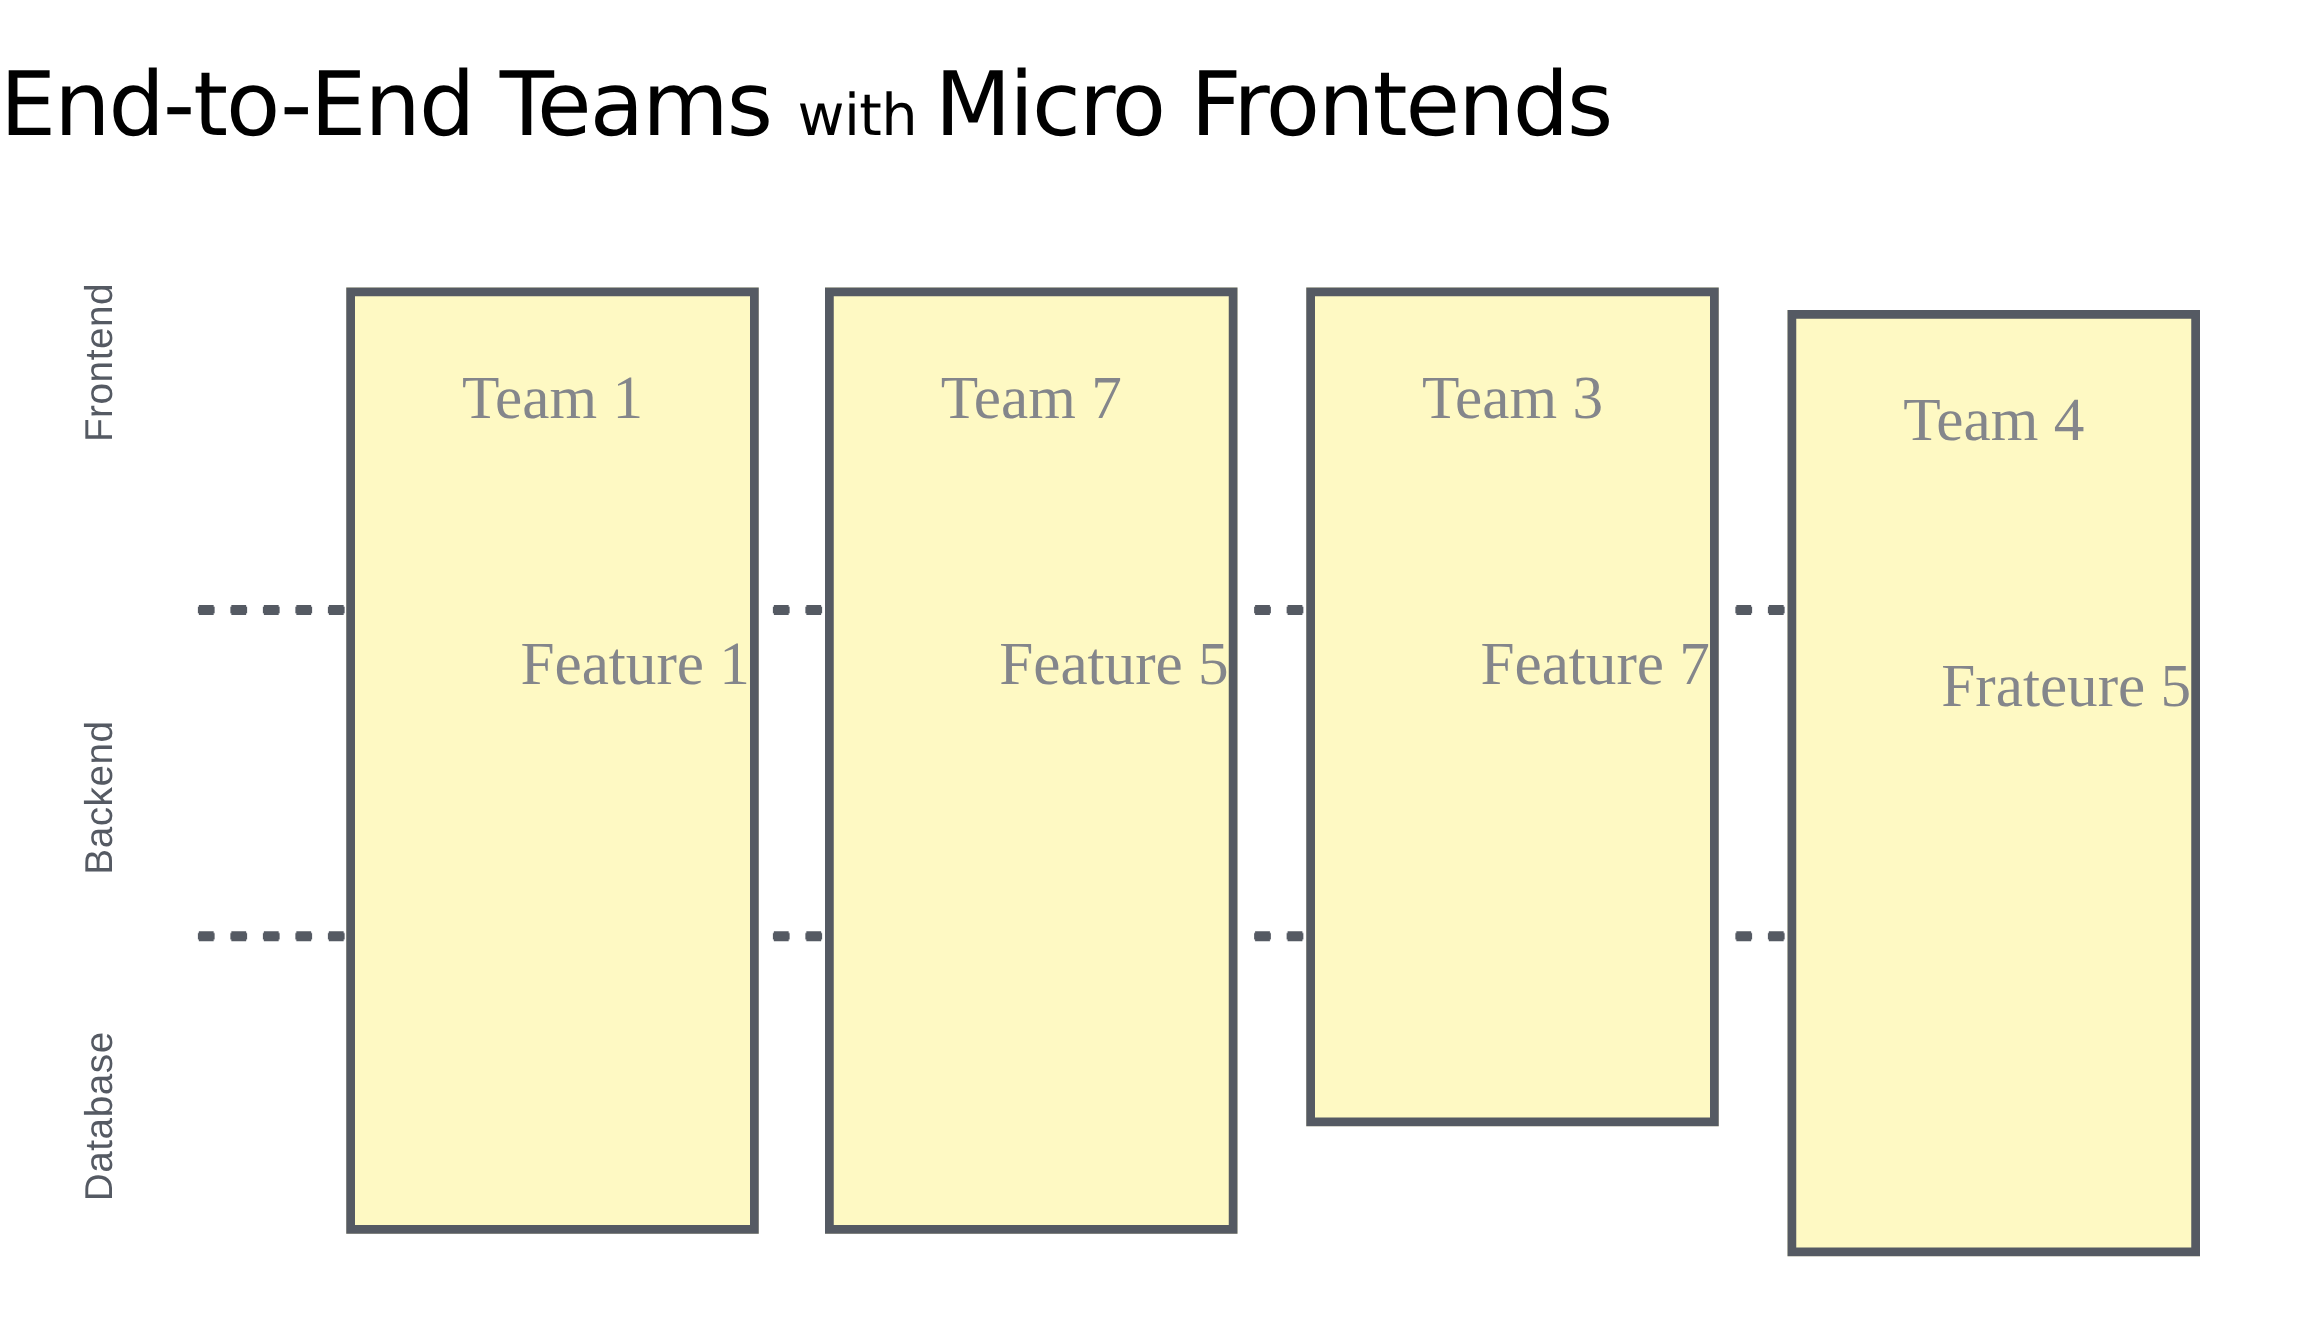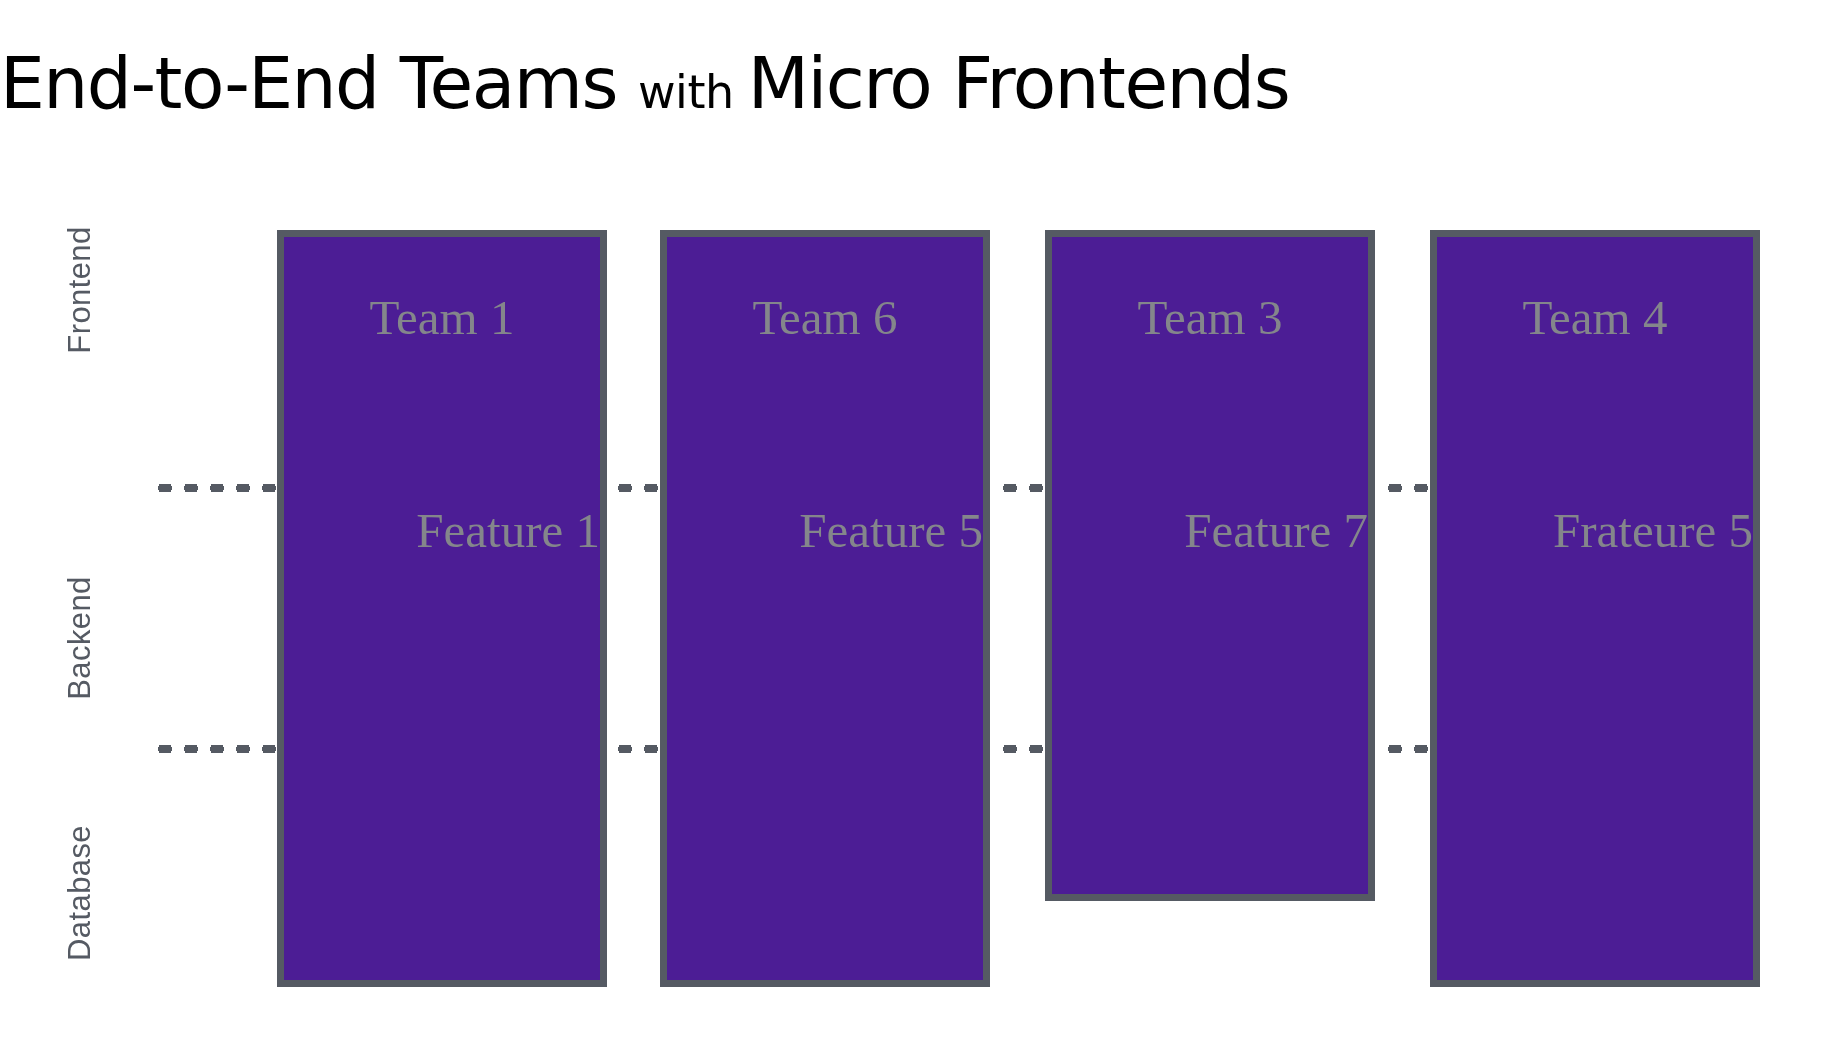--- a/index.html
+++ b/index.html
@@ -70,21 +70,21 @@
     background-image: radial-gradient(circle, #555a63 50%, rgba(0,0,0,0) 51%);
     background-size: 26px 8px;
     background-repeat: repeat-x;
     background-position: left center;
   }
 
   
   .team-box {
     position: absolute;
     border: 7px solid #555a63;
-    background: #4c1d95;
+    background: #fef9c3;
     box-sizing: border-box;
   }
   .box-text {
     position: absolute;
     left: 0;
     width: 100%;
     text-align: center;
     color: #84868b;
     font-family: "Liberation Serif", serif;
     font-size: 49px;
@@ -121,27 +121,27 @@
   <div class="dot-seg" style="left:612px;  top:745px; width:52px;"></div>
   <div class="dot-seg" style="left:997px;  top:745px; width:52px;"></div>
   <div class="dot-seg" style="left:1382px; top:745px; width:52px;"></div>
 
   <div class="team-box" style="left:277px; top:230px; width:330px; height:757px;">
     <div class="box-text team">Team 1</div>
     <div class="box-text feature">Feature 1</div>
   </div>
 
   <div class="team-box" style="left:660px; top:230px; width:330px; height:757px;">
-    <div class="box-text team">Team 6</div>
+    <div class="box-text team">Team 7</div>
     <div class="box-text feature">Feature 5</div>
   </div>
 
   <div class="team-box" style="left:1045px; top:230px; width:330px; height:671px;">
     <div class="box-text team">Team 3</div>
     <div class="box-text feature">Feature 7</div>
   </div>
 
-  <div class="team-box" style="left:1430px; top:230px; width:330px; height:757px;">
+  <div class="team-box" style="left:1430px; top:248px; width:330px; height:757px;">
     <div class="box-text team">Team 4</div>
     <div class="box-text feature">Frateure 5</div>
   </div>
 
 </div>
 
 </body></html>

